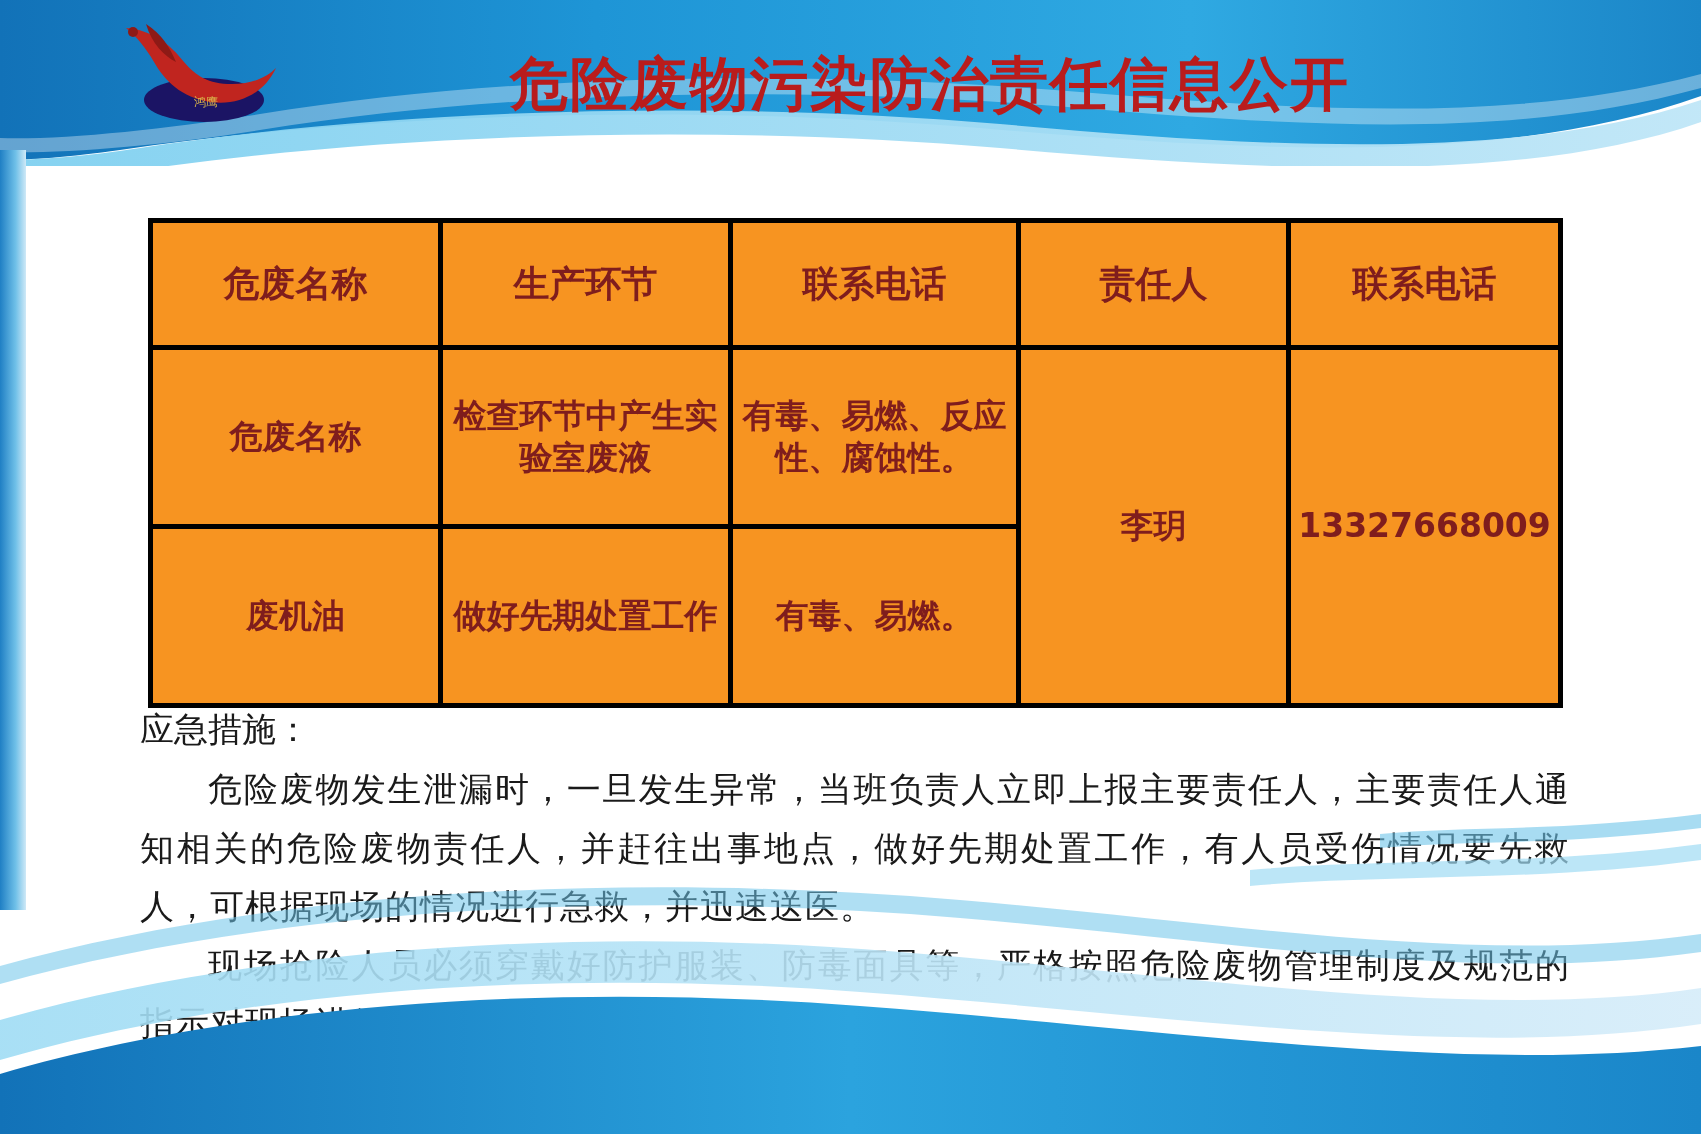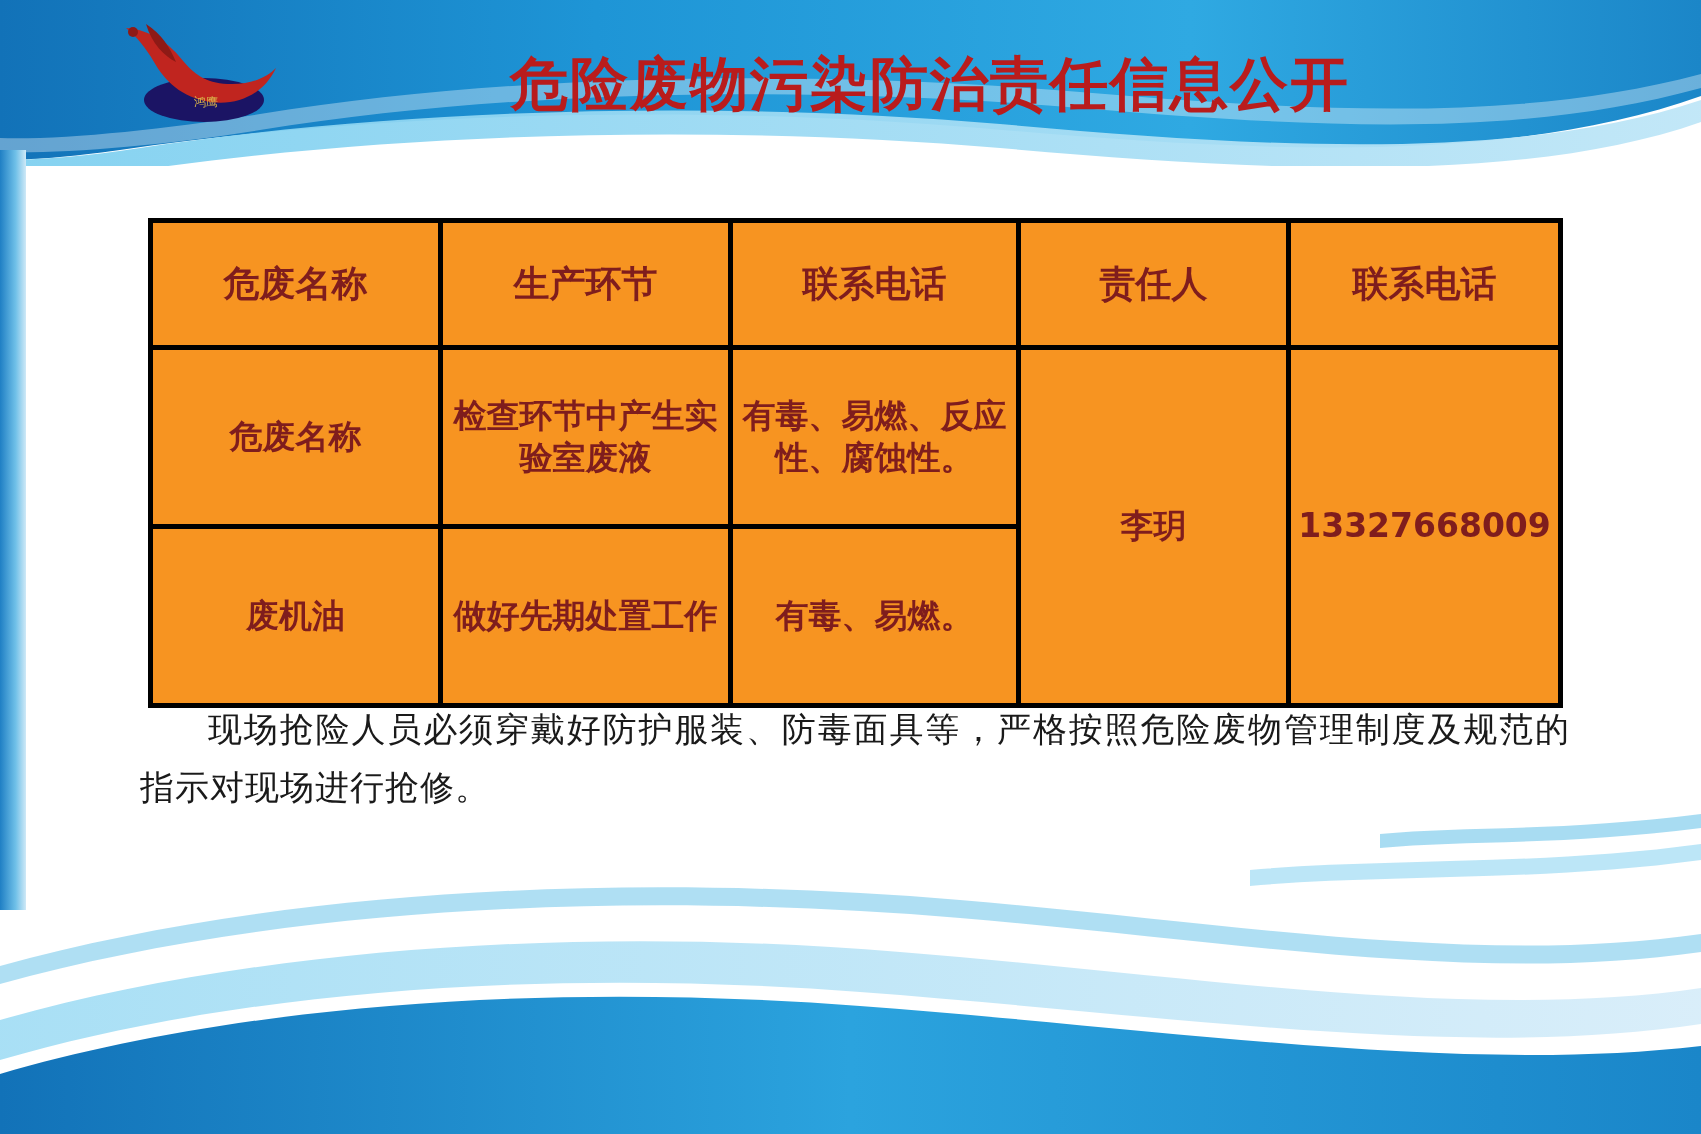--- a/index.html
+++ b/index.html
@@ -204,20 +204,22 @@
         <tr>
           <td>废机油</td>
           <td>做好先期处置工作</td>
           <td>有毒、易燃。</td>
         </tr>
       </tbody>
     </table>
   </div>
 
   <div class="measures">
+    <div class="lead">应急措施：</div>
+    <p>危险废物发生泄漏时，一旦发生异常，当班负责人立即上报主要责任人，主要责任人通知相关的危险废物责任人，并赶往出事地点，做好先期处置工作，有人员受伤情况要先救人，可根据现场的情况进行急救，并迅速送医。</p>
     <p>现场抢险人员必须穿戴好防护服装、防毒面具等，严格按照危险废物管理制度及规范的指示对现场进行抢修。</p>
   </div>
 
   <svg class="bottom-wave" viewBox="0 0 1701 360">
     <defs>
       <linearGradient id="bw1" x1="0" y1="0" x2="1" y2="0">
         <stop offset="0%" stop-color="#1272b8"></stop>
         <stop offset="50%" stop-color="#2ba3de"></stop>
         <stop offset="100%" stop-color="#1a86c9"></stop>
       </linearGradient>

